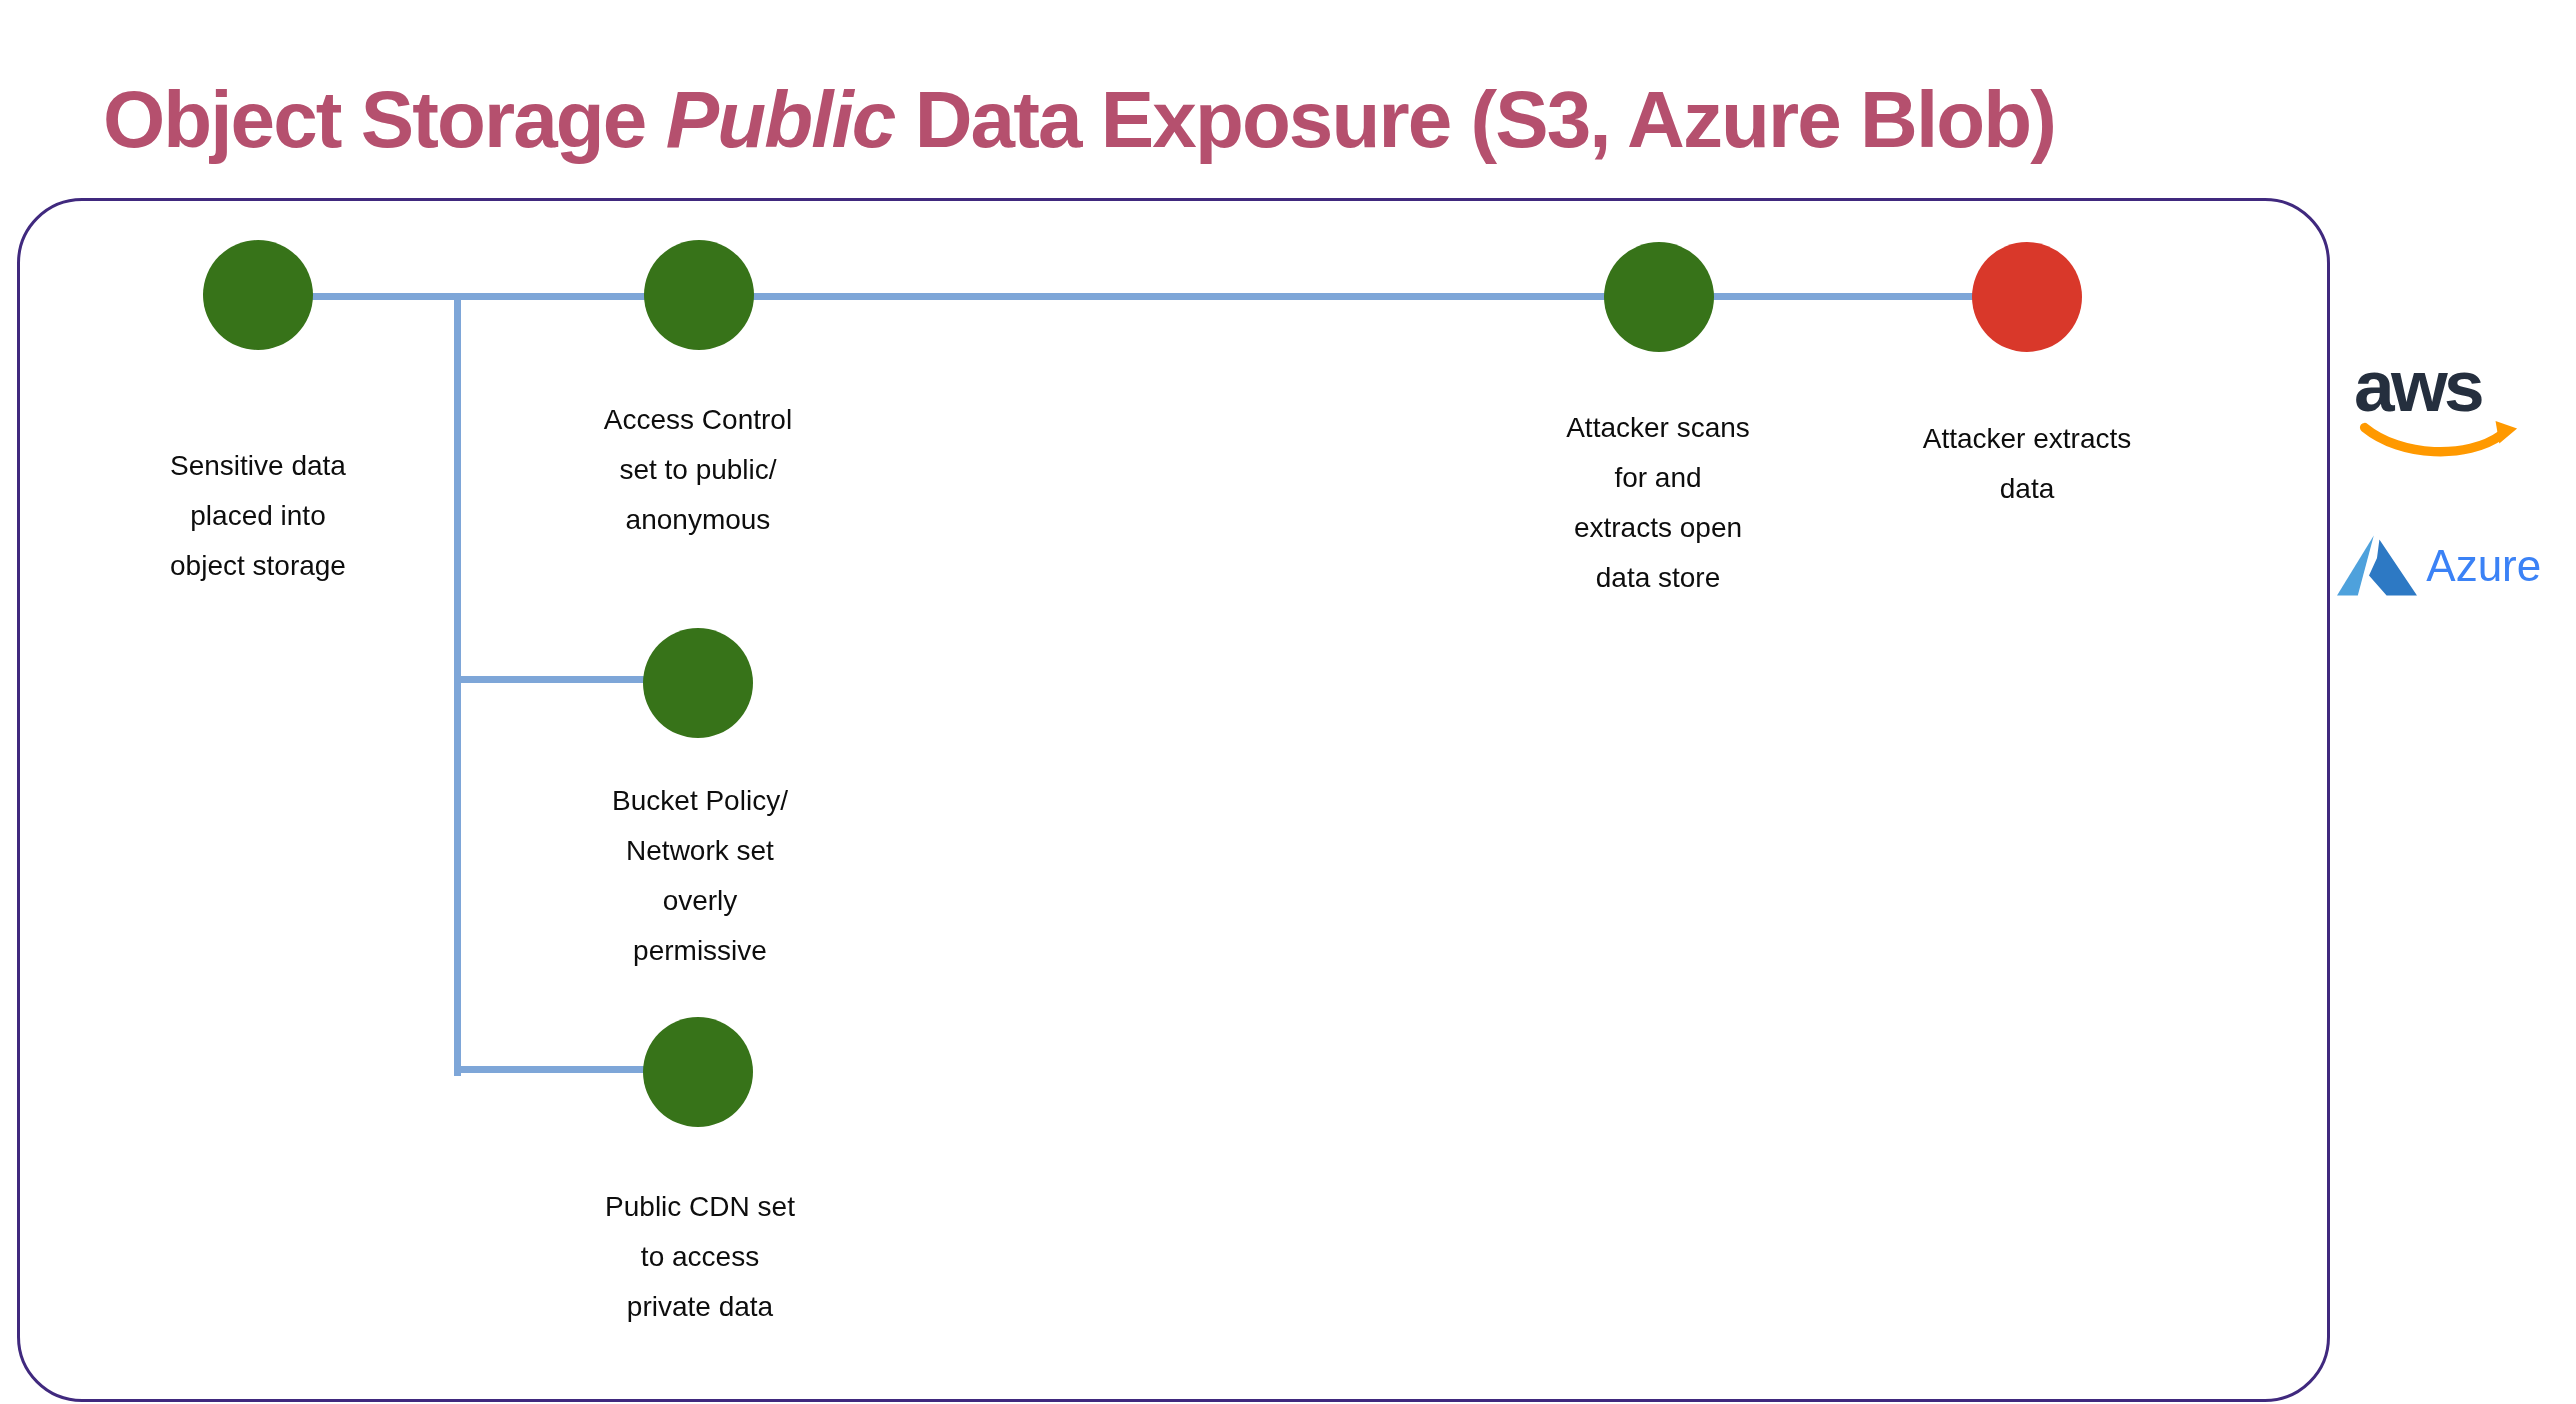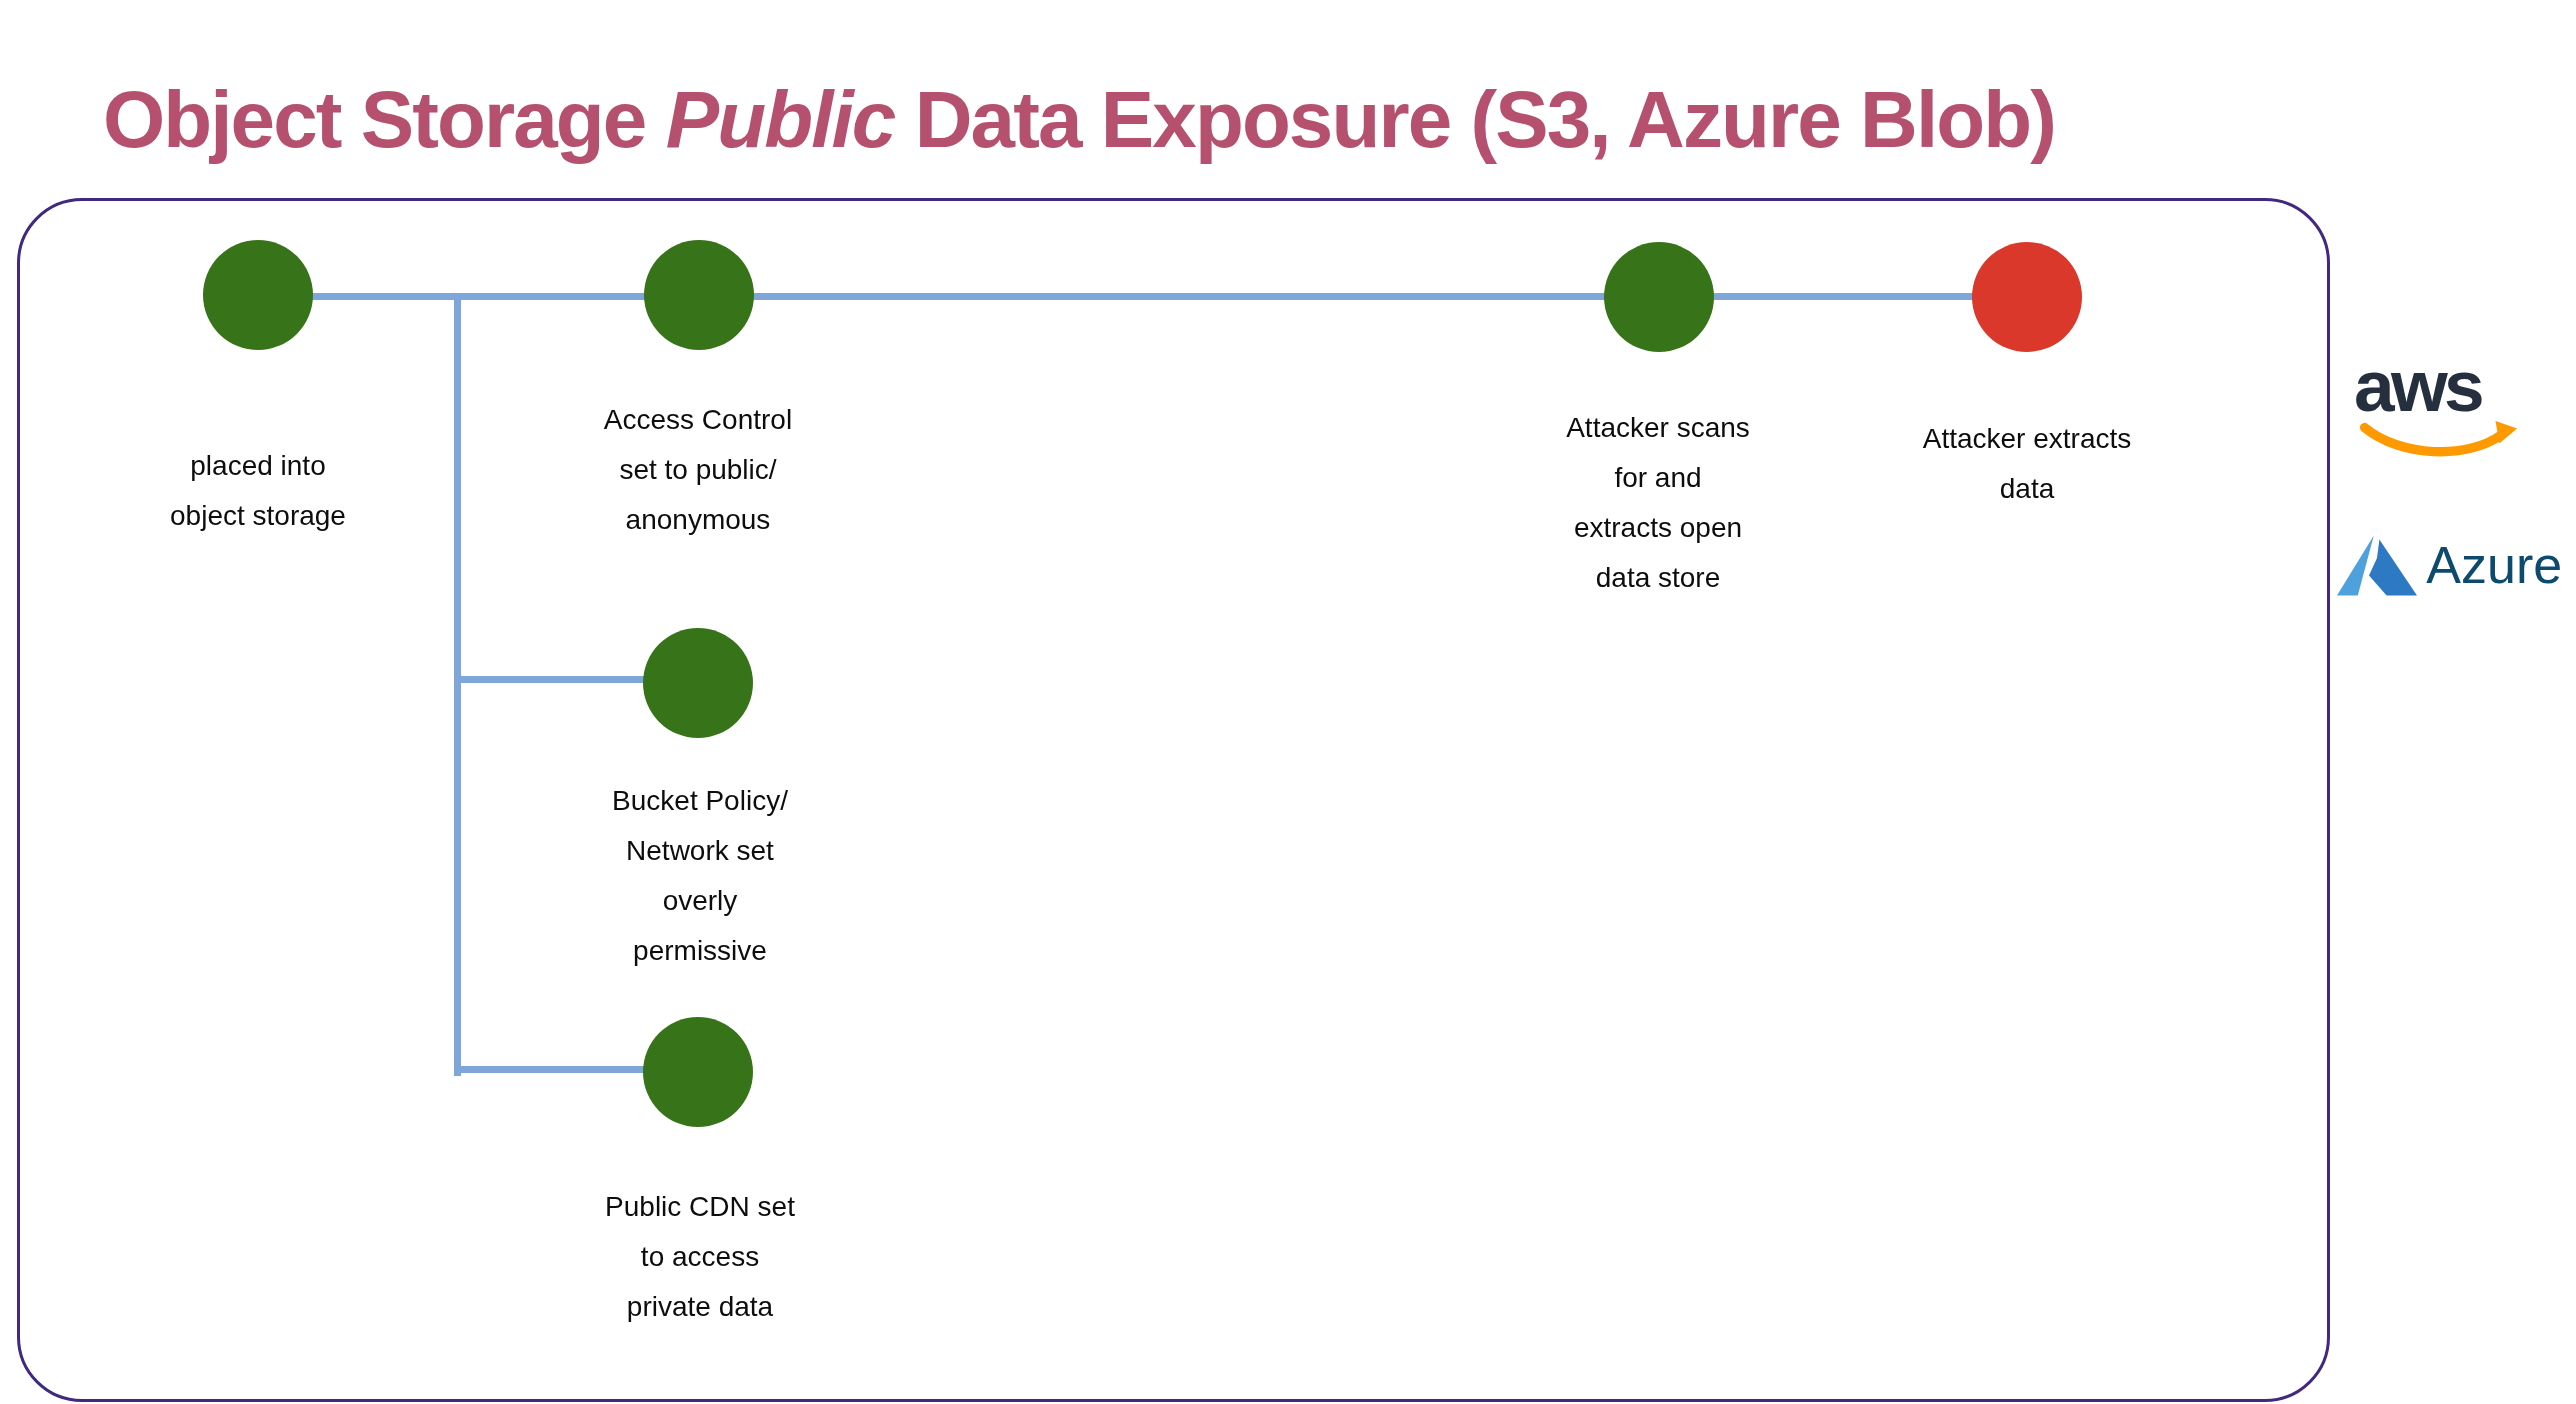--- a/index.html
+++ b/index.html
@@ -49,21 +49,21 @@
   
   .aws-logo{position:absolute;left:2354px;top:353px;width:168px;}
   .aws-word{
     font-size:73px;font-weight:700;letter-spacing:-3.7px;color:#252f3e;line-height:65px;
   }
   .aws-smile{display:block;margin:1.9px auto 0 auto;}
   .azure-logo{
     position:absolute;left:2337px;top:528px;width:234px;height:75px;
     display:flex;align-items:center;gap:9.3px;
   }
-  .azure-word{font-size:52px;color:#0c4a6e;line-height:65px;}
+  .azure-word{font-size:44px;color:#3b82f6;line-height:65px;}
 </style>
 </head>
 <body>
 
 <h1 class="page-title"><span>Object Storage </span><span class="it">Public</span><span> Data Exposure (S3, Azure Blob)</span></h1>
 
 <div class="flow-container"></div>
 
 <div class="connector conn-main"></div>
 <div class="connector conn-vert"></div>
@@ -71,20 +71,21 @@
 <div class="connector conn-branch3"></div>
 
 <div class="node green n1"></div>
 <div class="node green n2"></div>
 <div class="node green n3"></div>
 <div class="node red n4"></div>
 <div class="node green n5"></div>
 <div class="node green n6"></div>
 
 <div class="label l1">
+  <div>Sensitive data</div>
   <div>placed into</div>
   <div>object storage</div>
 </div>
 
 <div class="label l2">
   <div>Access Control</div>
   <div>set to public/</div>
   <div>anonymous</div>
 </div>
 

